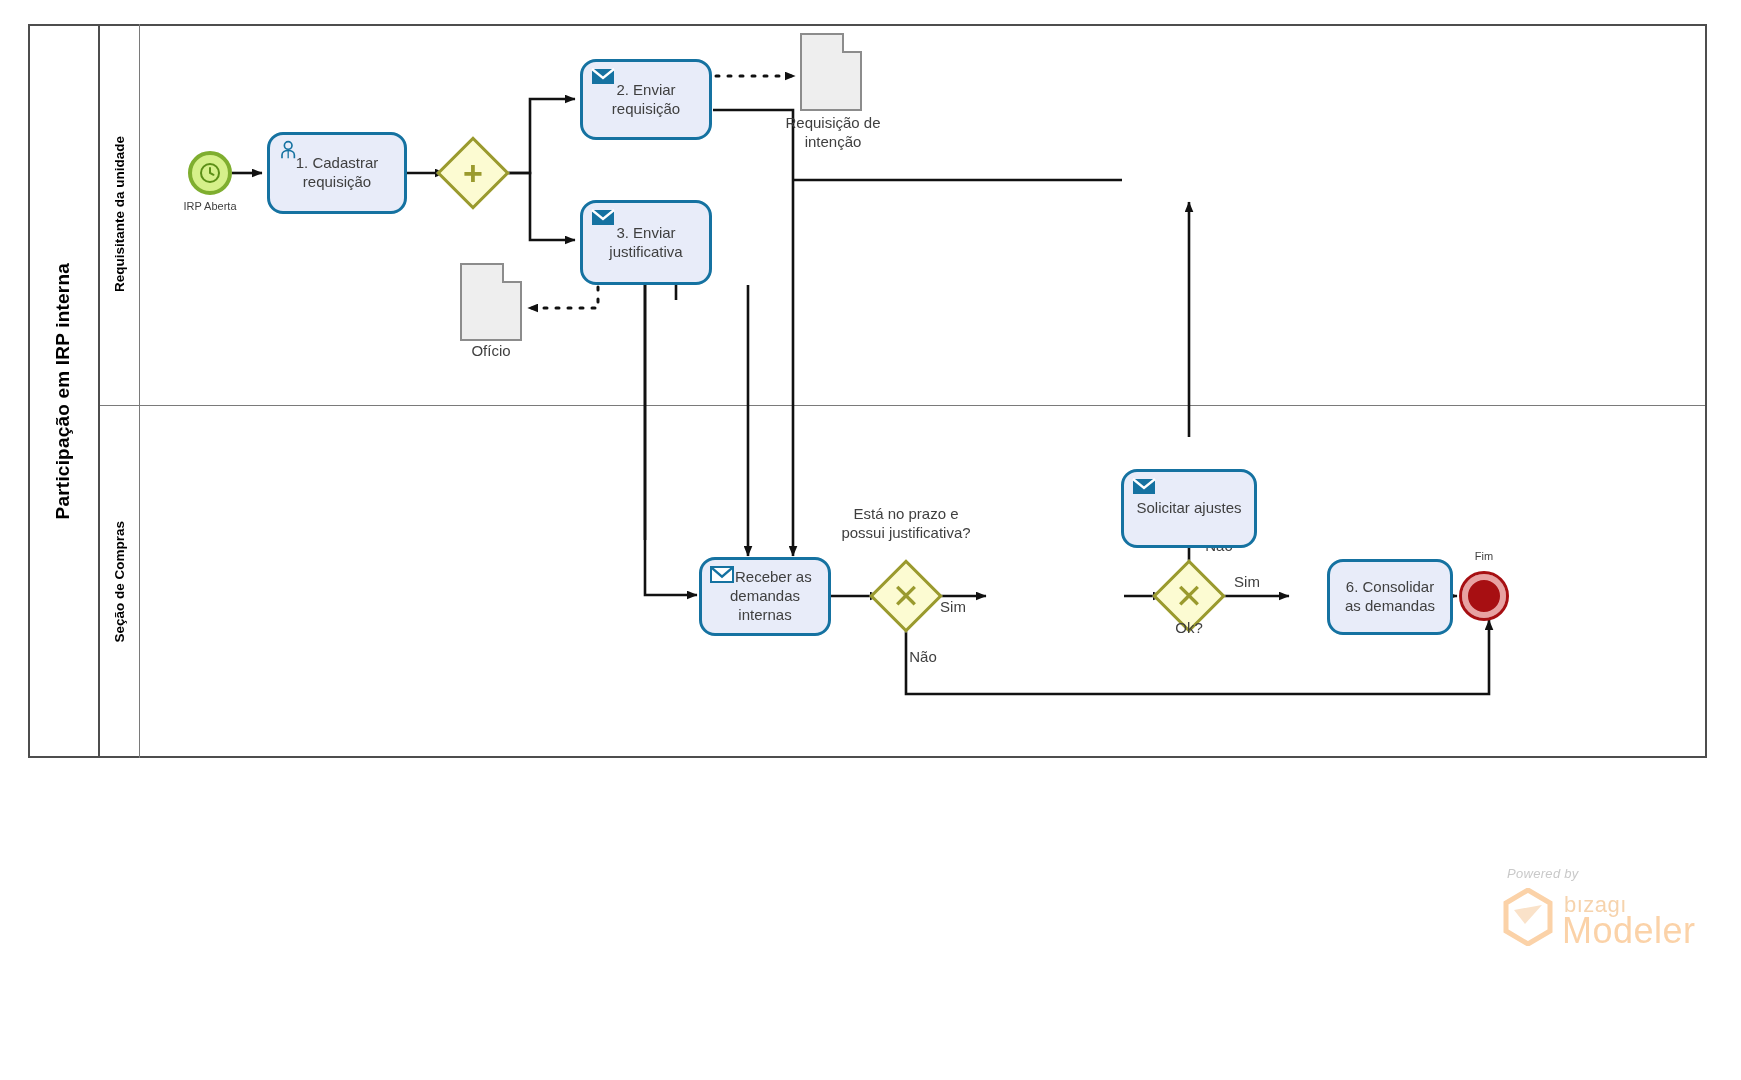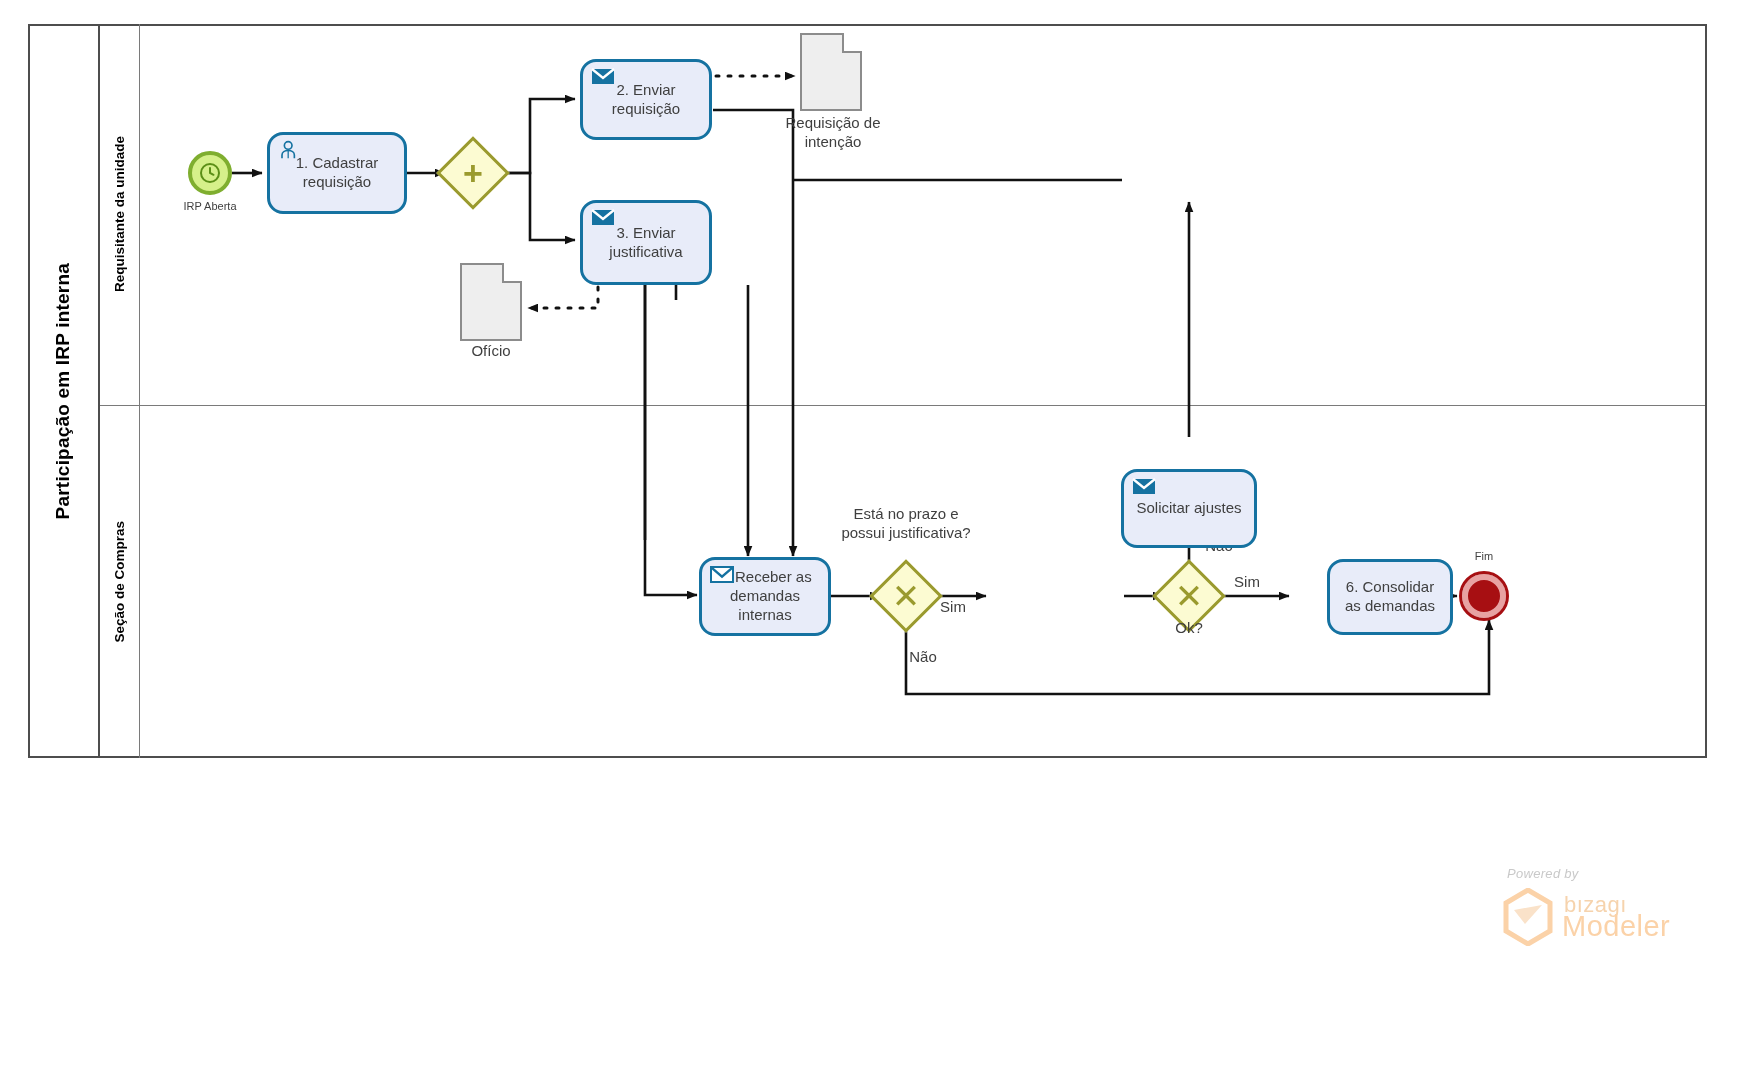--- a/index.html
+++ b/index.html
@@ -57,21 +57,21 @@
   .dobj-lbl{position:absolute;text-align:center;font-size:15px;color:#3f3f3f;line-height:1.25;}
 
   
   .flbl{position:absolute;font-size:15px;color:#3f3f3f;text-align:center;line-height:1.25;}
 
   
   .bz{position:absolute;left:1440px;top:866px;width:240px;height:100px;}
   .bz-pw{position:absolute;left:67px;top:0px;font-size:13px;color:#c9c9c9;letter-spacing:.3px;font-style:italic;}
   .bz-hex{position:absolute;left:62px;top:22px;width:52px;height:58px;}
   .bz-bizagi{position:absolute;left:124px;top:26px;font-size:22px;color:#f6d3ad;letter-spacing:.5px;}
-  .bz-modeler{position:absolute;left:122px;top:44px;font-size:29px;color:#fbd2a8;letter-spacing:.5px;}
+  .bz-modeler{position:absolute;left:122px;top:44px;font-size:36px;color:#fbd2a8;letter-spacing:.5px;}
 
   svg.edges{position:absolute;left:0;top:0;width:1741px;height:1080px;
             pointer-events:none;overflow:visible;}
 </style>
 </head>
 <body>
 
 <div id="canvas">
 
   <div class="pool"></div>

